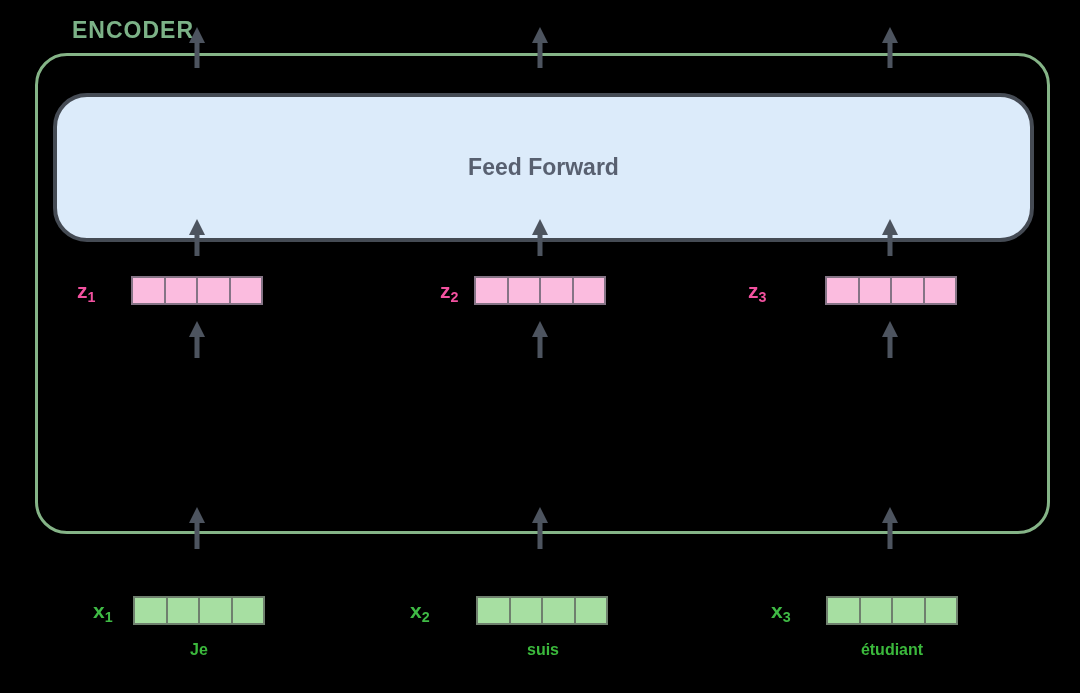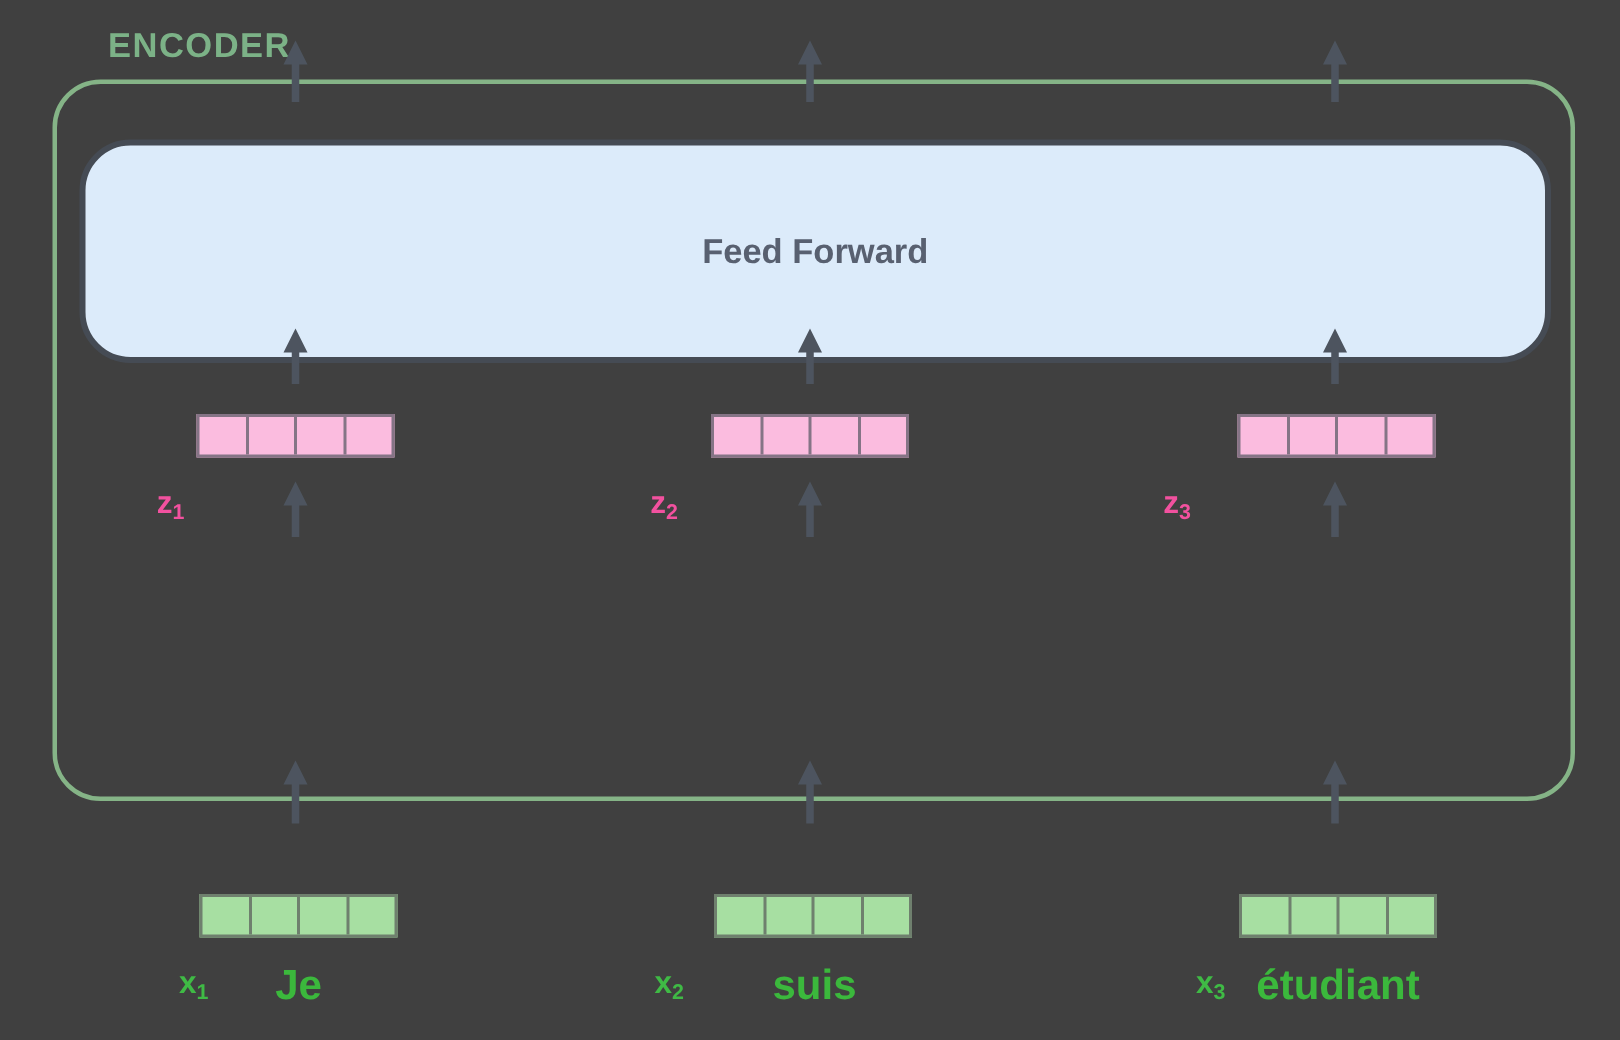--- a/index.html
+++ b/index.html
@@ -13,21 +13,21 @@
     --z-vector-fill:#fbbcdf;
     --z-vector-border:#857486;
     --z-label:#f2519f;
     --x-vector-fill:#a7dfa2;
     --x-vector-border:#6f806e;
     --x-label:#3fba45;
     --word:#3bb83c;
   }
   html,body{margin:0;padding:0;background:#ffffff;}
   .canvas{
-    position:relative;width:1080px;height:693px;background:#404040;
+    position:relative;width:1080px;height:693px;background:#000000;
     font-family:"Liberation Sans","DejaVu Sans",sans-serif;overflow:hidden;
   }
   .encoder-label{
     position:absolute;left:72px;top:17px;font-size:23px;font-weight:600;
     letter-spacing:1px;color:var(--encoder-label);
   }
   .encoder-box{
     position:absolute;left:35px;top:53px;width:1009px;height:475px;
     border:3.5px solid var(--encoder-border);border-radius:32px;background:transparent;
   }
@@ -53,30 +53,29 @@
     position:absolute;width:132px;height:29px;display:flex;
     box-sizing:border-box;
   }
   .vec .cell{flex:1;box-sizing:border-box;}
   .vec.zvec{background:var(--z-vector-fill);border:2px solid var(--z-vector-border);}
   .vec.zvec .cell{border-right:2px solid var(--z-vector-border);}
   .vec.xvec{background:var(--x-vector-fill);border:2px solid var(--x-vector-border);}
   .vec.xvec .cell{border-right:2px solid var(--x-vector-border);}
   .vec .cell:last-child{border-right:none;}
   .veclabel{
-    position:absolute;width:46px;text-align:right;font-size:21px;font-weight:700;
+    position:absolute;width:46px;font-size:21px;font-weight:700;
     line-height:29px;
-    margin-top:45px;
   }
   .veclabel.zlab{color:var(--z-label);}
   .veclabel.xlab{color:var(--x-label);}
   .veclabel .sub{font-size:0.68em;vertical-align:-0.28em;font-weight:700;}
   .word{
     position:absolute;top:641px;width:200px;transform:translateX(-50%);
-    text-align:center;font-size:28px;font-weight:700;color:var(--word);
+    text-align:center;font-size:16px;font-weight:700;color:var(--word);
   }
 </style>
 </head>
 <body>
 
 <div class="canvas">
 
   <div class="encoder-label">ENCODER</div>
   <div class="encoder-box"></div>
 
@@ -111,21 +110,21 @@
     </div>
 
   <div class="veclabel zlab" style="left:77px;top:276px"><span>z</span><span class="sub">1</span></div>
   <div class="vec zvec" style="left:131px;top:276px">
       <div class="cell"></div>
       <div class="cell"></div>
       <div class="cell"></div>
       <div class="cell"></div>
     </div>
 
-  <div class="veclabel zlab" style="left:406px;top:276px"><span>z</span><span class="sub">2</span></div>
+  <div class="veclabel zlab" style="left:440px;top:276px"><span>z</span><span class="sub">2</span></div>
   <div class="vec zvec" style="left:474px;top:276px">
       <div class="cell"></div>
       <div class="cell"></div>
       <div class="cell"></div>
       <div class="cell"></div>
     </div>
 
   <div class="veclabel zlab" style="left:748px;top:276px"><span>z</span><span class="sub">3</span></div>
   <div class="vec zvec" style="left:825px;top:276px">
       <div class="cell"></div>

